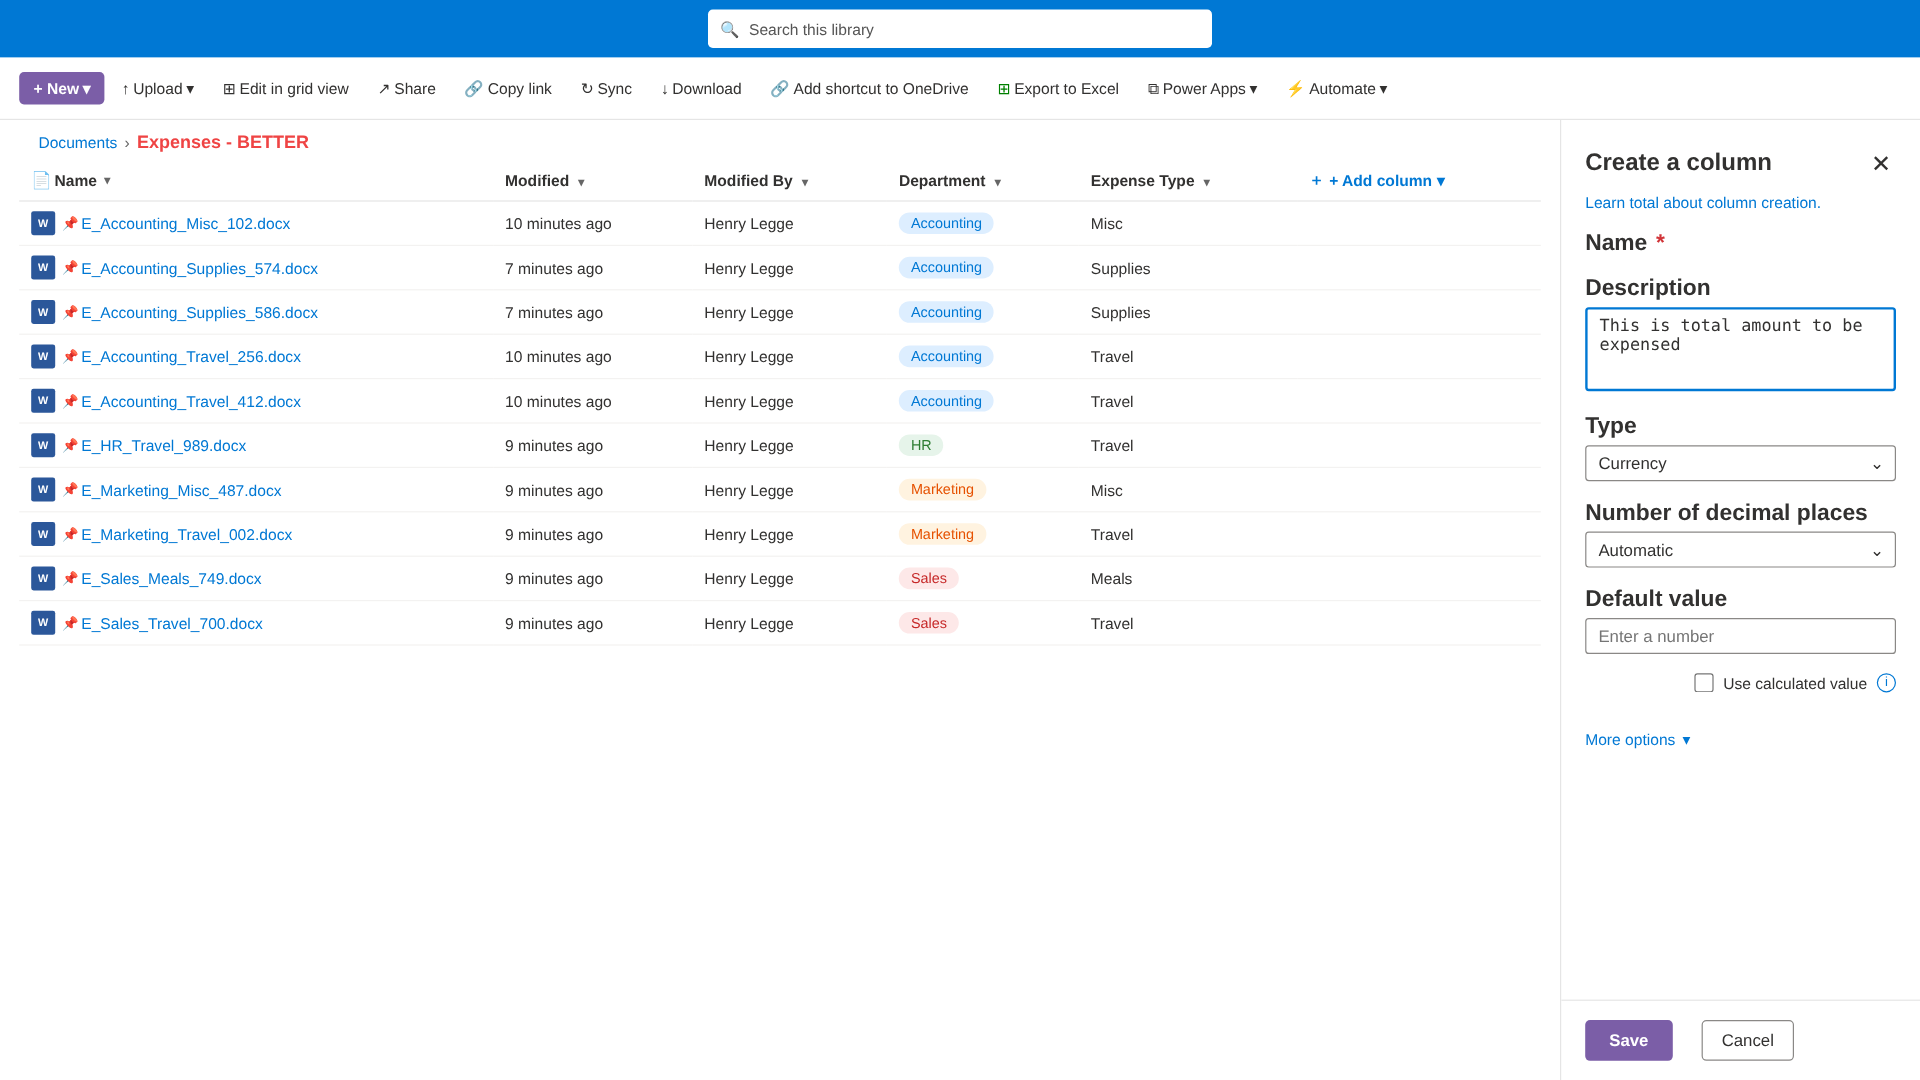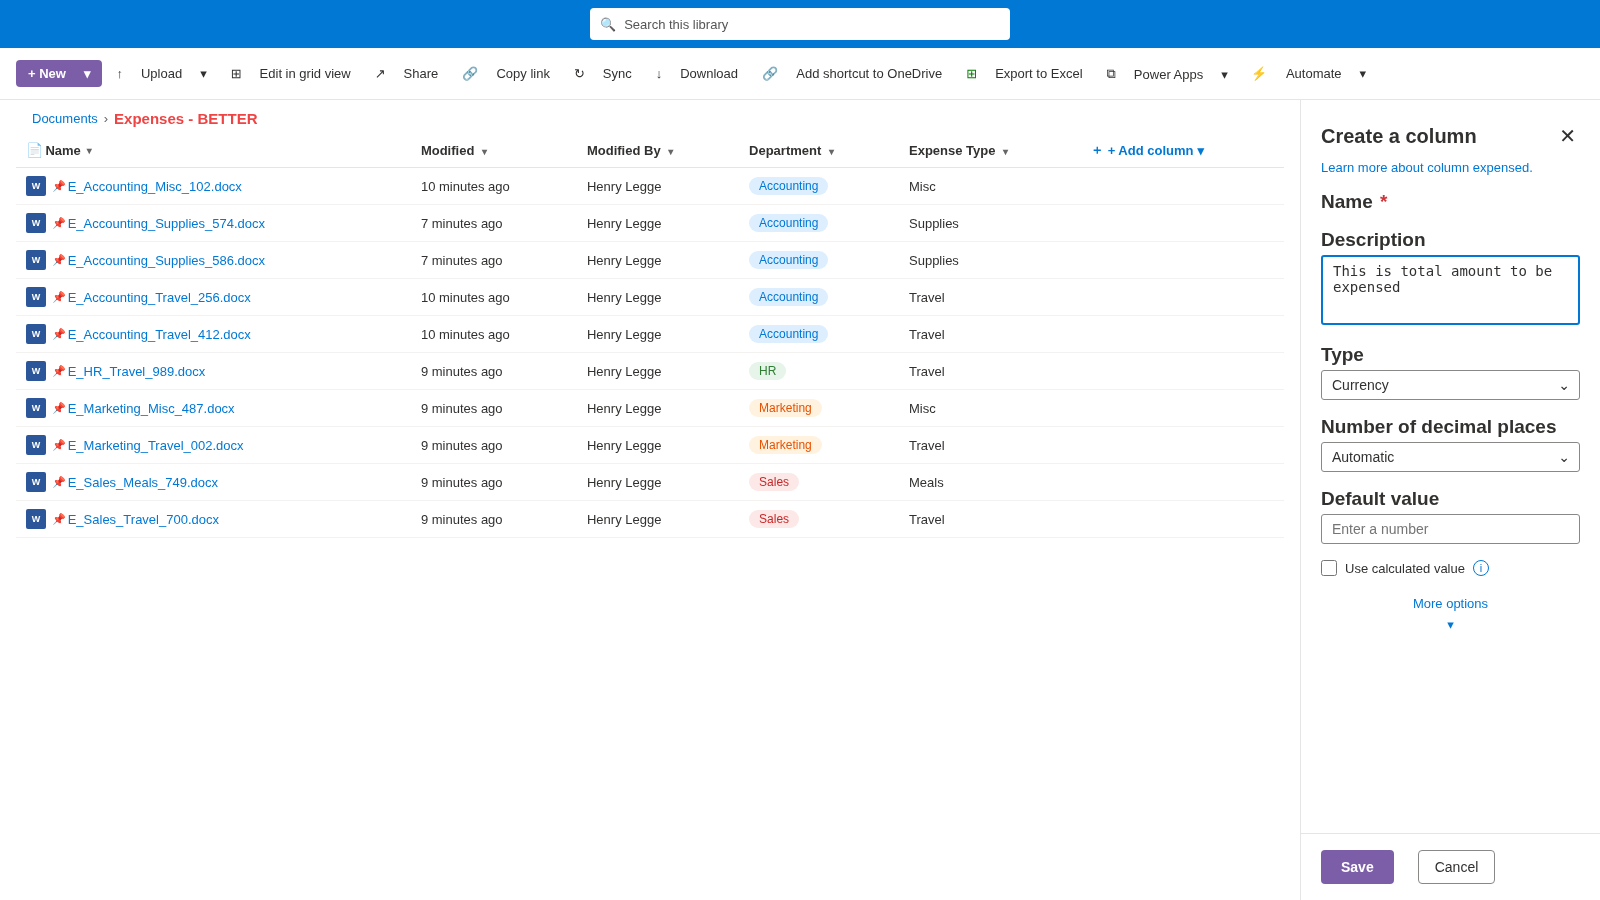--- a/index.html
+++ b/index.html
@@ -32,22 +32,22 @@
       height: 52px;
       display: flex;
       align-items: center;
       padding: 0 16px;
       gap: 4px;
       border-bottom: 1px solid #e5e5e5;
       background: #fff;
     }
     .toolbar-btn {
       display: flex;
-      align-items: flex-end;
-      gap: 18px;
+      align-items: flex-start;
+      gap: 3px;
       padding: 6px 10px;
       border: none;
       background: none;
       cursor: pointer;
       font-size: 13px;
       color: #323130;
       border-radius: 3px;
       white-space: nowrap;
     }
     .toolbar-btn.new-btn {
@@ -222,20 +222,21 @@
       transform: translateY(-50%);
       pointer-events: none;
       color: #323130;
       font-size: 14px;
     }
     .checkbox-group {
       display: flex;
       align-items: center;
       gap: 8px;
       margin-top: 8px;
+      justify-content: flex-end;
     }
     .checkbox-group input[type="checkbox"] { width: 16px; height: 16px; cursor: pointer; }
     .checkbox-label { font-size: 13px; color: #323130; }
     .info-icon { 
       display: inline-flex; 
       align-items: center; 
       justify-content: center;
       width: 16px; height: 16px; 
       border-radius: 50%; 
       border: 1px solid #0078d4; 
@@ -551,21 +552,21 @@
     </tr>
         </tbody>
     </table>
   </div>
 
   <div class="side-panel">
     <div class="panel-header">
       <span class="panel-title">Create a column</span>
       <button class="panel-close">✕</button>
     </div>
-    <div class="panel-link">Learn more about column expensed.</div>
+    <div class="panel-link">Learn total about column creation.</div>
 
     <div class="panel-body">
 
       <div class="form-group">
         <label class="form-label">
           <span>Name</span><span class="required"> *</span>
         </label>
       </div>
 
       <div class="form-group">
@@ -609,21 +610,21 @@
         <label class="form-label">Default value</label>
         <input type="text" class="form-input" placeholder="Enter a number" style="">
       </div>
 
       <div class="checkbox-group">
         <input type="checkbox" id="calc-value" style="">
         <label for="calc-value" class="checkbox-label">Use calculated value</label>
         <span class="info-icon">i</span>
       </div>
 
-      <div class="more-options" style="margin-top:16px;flex-direction:column;">
+      <div class="more-options" style="margin-top:28px;">
         <span>More options</span>
         <span>▾</span>
       </div>
     </div>
 
     <div class="panel-footer">
       <button class="btn-save">Save</button>
       <button class="btn-cancel">Cancel</button>
     </div>
   </div>

